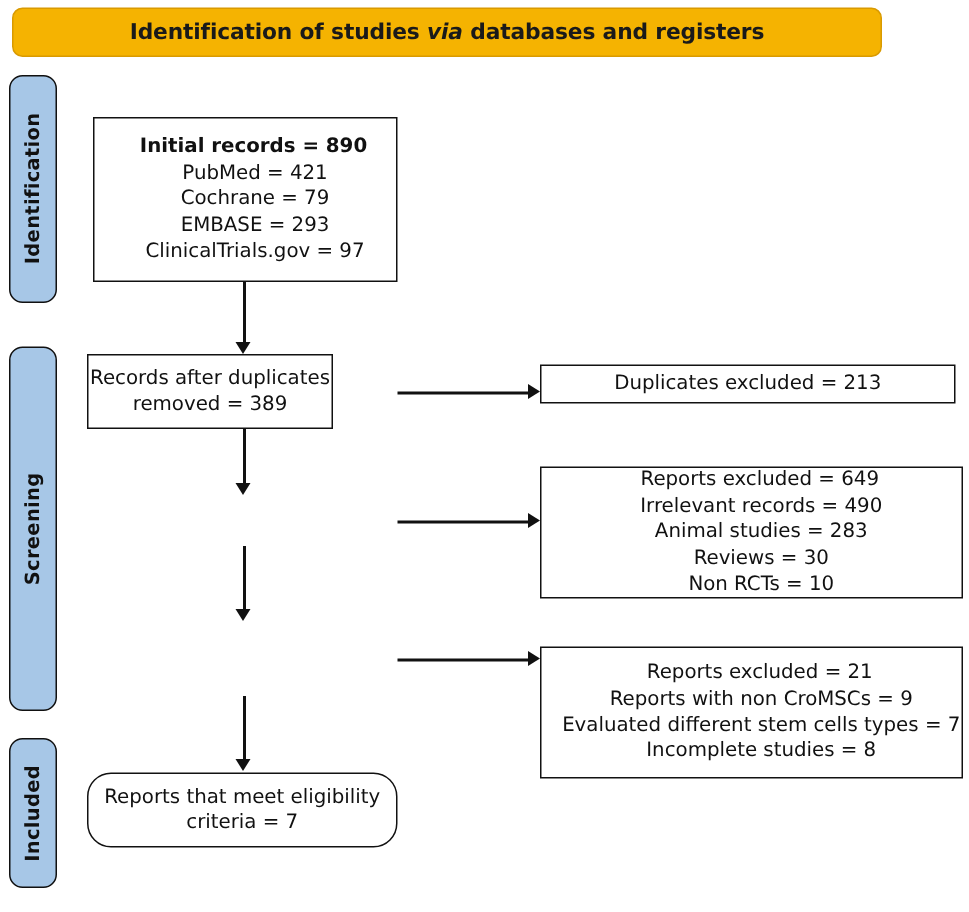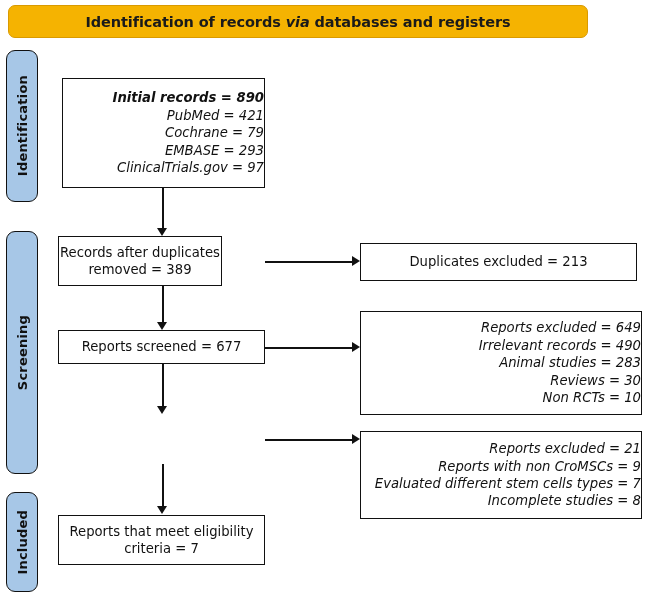--- a/index.html
+++ b/index.html
@@ -79,44 +79,43 @@
     box-sizing: border-box;
     display: flex;
     flex-direction: column;
     justify-content: center;
   }
   .box-center {
     align-items: center;
     text-align: center;
   }
   .box-left {
-    align-items: flex-end;
+    align-items: center;
     text-align: left;
-    font-style: italic;
   }
   .line {
     font-size: 13.2px;
     color: #111111;
     line-height: 1.32;
     white-space: nowrap;
   }
   .line.bold { font-weight: bold; }
   .line.indent { padding-left: 13px; }
   .pad-l { padding-left: 11px; }
 
   
   #box-initial-records   { left: 62px; top: 78px;  width: 203px; height: 110px; }
   #box-after-duplicates  { left: 58px; top: 236px; width: 164px; height: 50px;  }
   #box-reports-screened  { left: 58px; top: 330px; width: 207px; height: 34px;  }
   #box-reports-assessed  { left: 58px; top: 414px; width: 207px; height: 50px;  }
-  #box-meet-criteria     { left: 58px; top: 515px; width: 207px; height: 50px;  }
-
-  
-  #box-duplicates-excluded { left: 360px; top: 243px; width: 277px; height: 38px; }
-  #box-excluded-649        { left: 360px; top: 311px; width: 282px; height: 104px; }
+  #box-meet-criteria     { left: 58px; top: 515px; width: 207px; height: 50px; border-radius: 16px;  }
+
+  
+  #box-duplicates-excluded { left: 360px; top: 243px; width: 277px; height: 26px; }
+  #box-excluded-649        { left: 360px; top: 311px; width: 282px; height: 88px; }
   #box-excluded-21         { left: 360px; top: 431px; width: 282px; height: 88px; }
 
   
   .vline {
     position: absolute;
     width: 1.6px;
     background: #111111;
   }
   .hline {
     position: absolute;
@@ -137,21 +136,21 @@
     border-bottom: 5.5px solid transparent;
     border-left: 8px solid #111111;
   }
 </style>
 </head>
 <body>
 
 <div id="canvas">
 
   <div class="banner">
-    <span class="banner-text"><span>Identification of records </span><span class="ital">via</span><span> databases and registers</span></span>
+    <span class="banner-text"><span>Identification of studies </span><span class="ital">via</span><span> databases and registers</span></span>
   </div>
 
   <div class="stage" id="stage-identification">
     <span class="stage-label">Identification</span>
   </div>
   <div class="stage" id="stage-screening">
     <span class="stage-label">Screening</span>
   </div>
   <div class="stage" id="stage-included">
     <span class="stage-label">Included</span>
@@ -176,23 +175,20 @@
   <div class="hline" style="left:265px; top:261px; width:88px;"></div>
   <div class="arrow-right" style="left:352px; top:256px;"></div>
 
   <div class="box box-center" id="box-duplicates-excluded">
     <div class="line">Duplicates excluded = 213</div>
   </div>
 
   <div class="vline" style="left:162px; top:286px; height:36px;"></div>
   <div class="arrow-down" style="left:157px; top:322px;"></div>
 
-  <div class="box box-center" id="box-reports-screened">
-    <div class="line">Reports screened = 677</div>
-  </div>
 
   <div class="hline" style="left:265px; top:347px; width:88px;"></div>
   <div class="arrow-right" style="left:352px; top:342px;"></div>
 
   <div class="box box-left" id="box-excluded-649">
     <div class="line pad-l">Reports excluded = 649</div>
     <div class="line indent pad-l">Irrelevant records = 490</div>
     <div class="line indent pad-l">Animal studies = 283</div>
     <div class="line indent pad-l">Reviews = 30</div>
     <div class="line indent pad-l">Non RCTs = 10</div>

